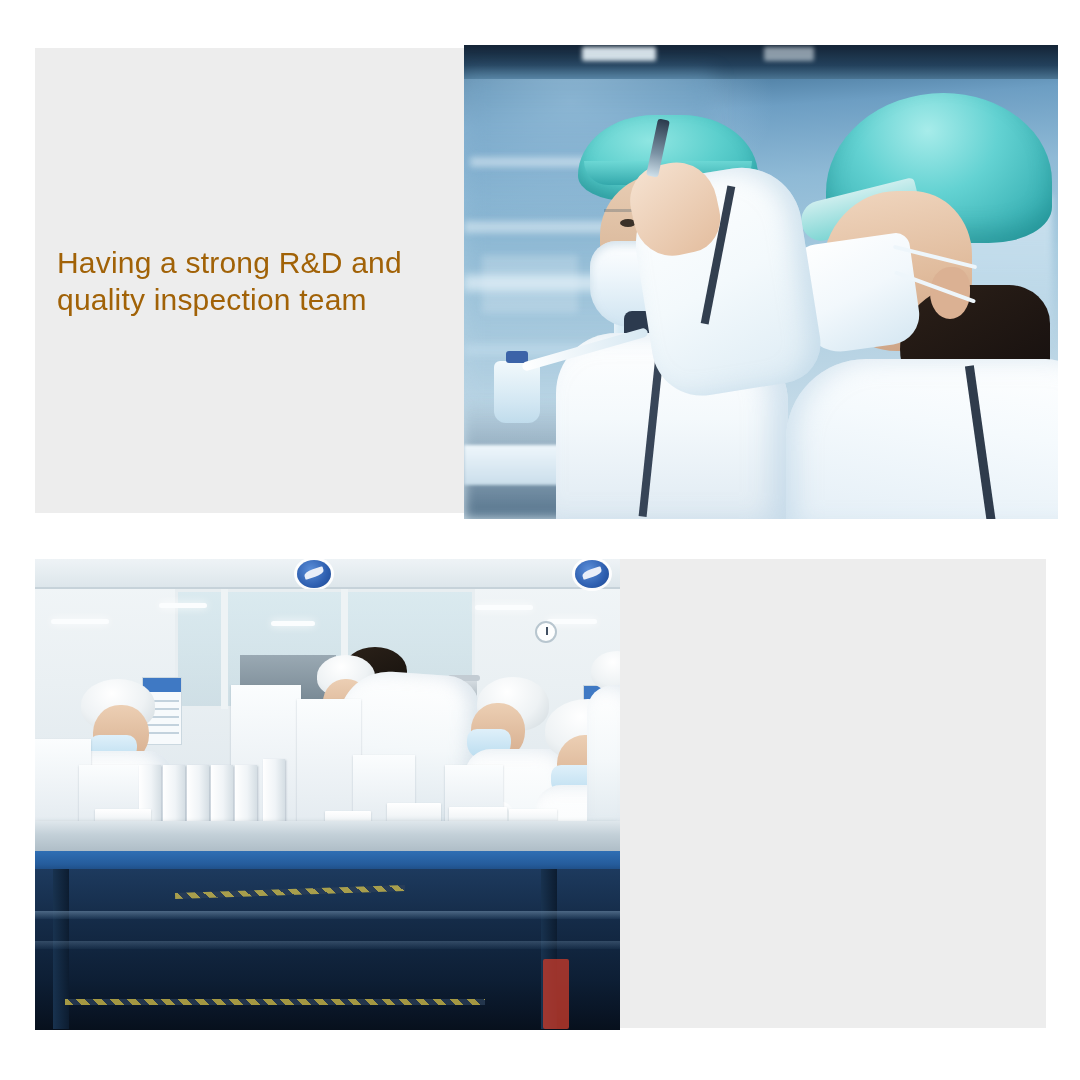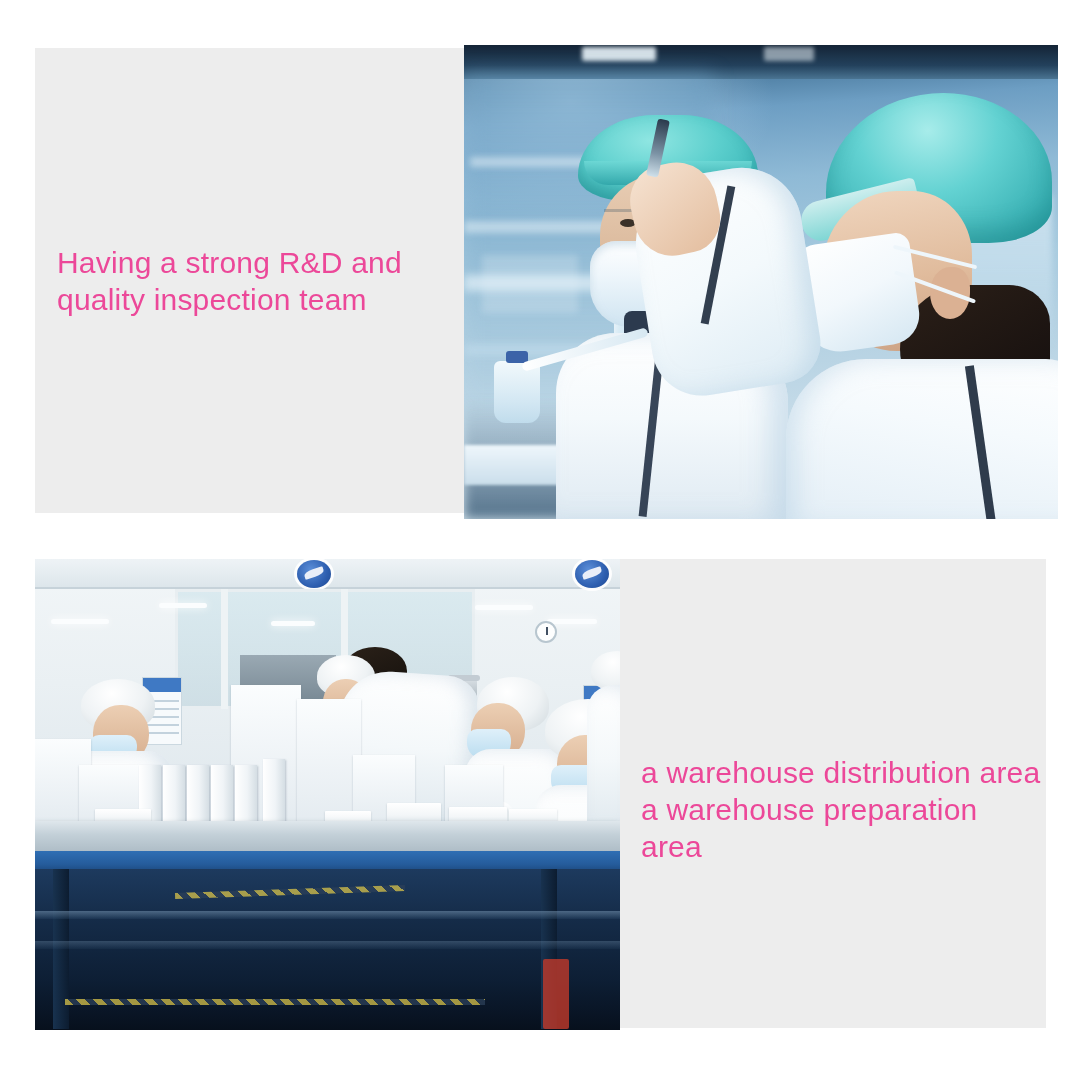--- a/index.html
+++ b/index.html
@@ -11,21 +11,21 @@
   }
   .page { position:relative; width:1080px; height:1080px; background:#fff; }
 
   
   .gray-panel { position:absolute; background:#ededed; }
   .photo { position:absolute; overflow:hidden; background:#9fbdd4; }
 
   
   .caption {
     position:absolute;
-    color:#ec4899;
+    color:#a16207;
     font-size:30px;
     line-height:37px;
     letter-spacing:0.2px;
     white-space:pre-line;
     font-weight:400;
   }
 
   
   #photo-top {
     left:464px; top:45px; width:594px; height:474px;
@@ -534,16 +534,14 @@
     <div class="leg" style="left:506px;"></div>
     <div class="rail" style="top:352px;"></div>
     <div class="rail" style="top:382px; opacity:.6;"></div>
     <div class="yellowtape" style="left:140px; top:330px; width:230px; transform:rotate(-2deg);"></div>
     <div class="yellowtape" style="left:30px;  top:440px; width:420px;"></div>
     <div class="redmark" style="left:508px; top:400px; width:26px; height:70px;"></div>
   </div>
 
   <div class="gray-panel" style="left:620px; top:559px; width:426px; height:469px;"></div>
 
-  <div class="caption" style="left:641px; top:754px; width:400px;">a warehouse distribution area
-a warehouse preparation area</div>
 
 </div>
 
 </body></html>

